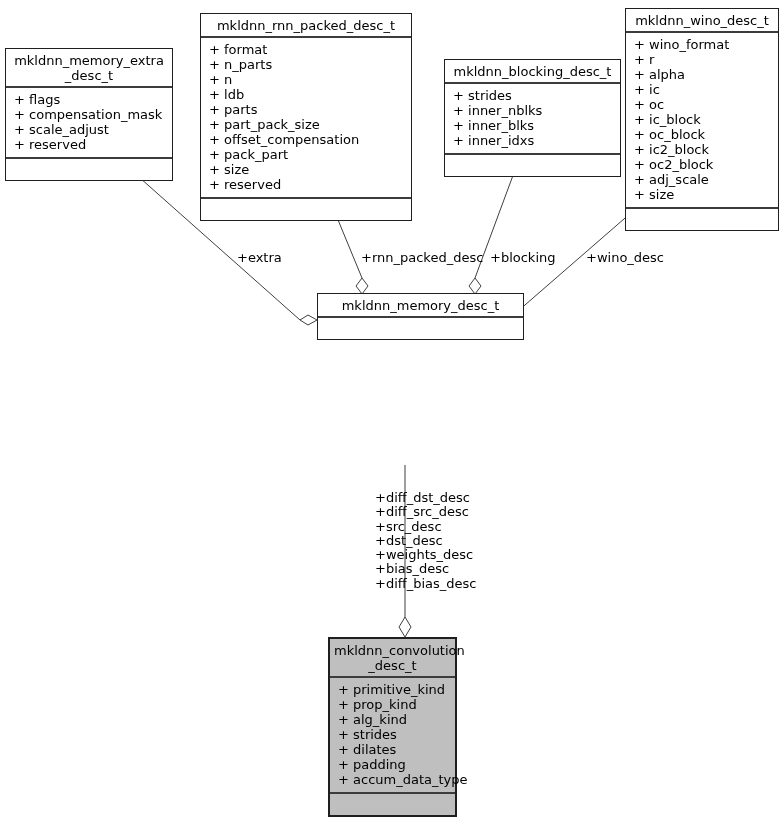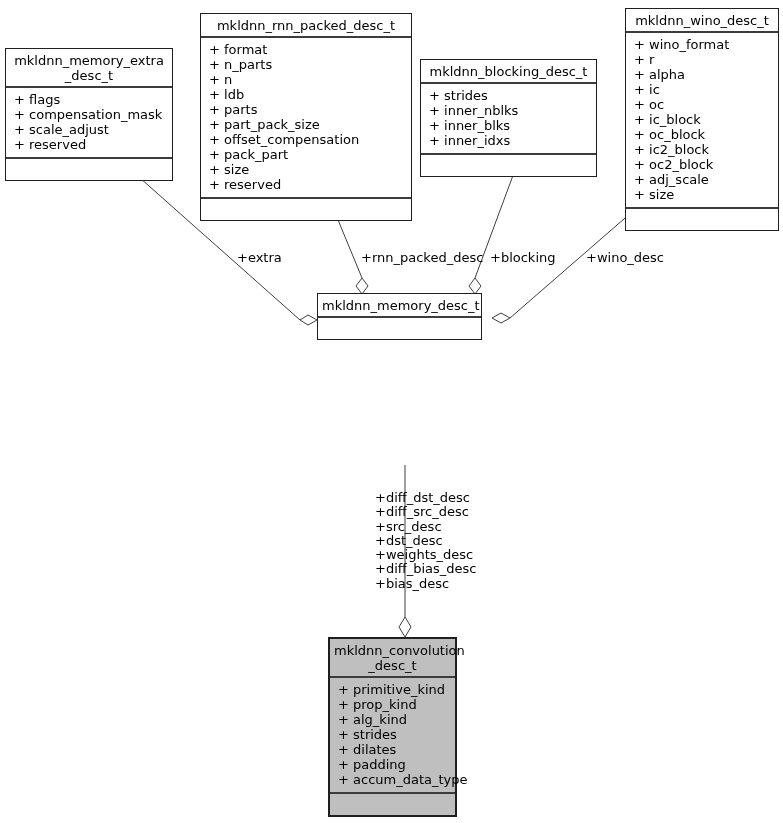--- a/index.html
+++ b/index.html
@@ -118,21 +118,21 @@
         <div class="field">+ parts</div>
         <div class="field">+ part_pack_size</div>
         <div class="field">+ offset_compensation</div>
         <div class="field">+ pack_part</div>
         <div class="field">+ size</div>
         <div class="field">+ reserved</div>
       </div>
     <div class="uml-empty"></div>
   </div>
 
-  <div class="uml-box" style="left:420px; top:59px; width:177px;">
+  <div class="uml-box" style="left:444px; top:59px; width:177px;">
     <div class="uml-title">
         <div class="tline">mkldnn_blocking_desc_t</div>
       </div>
     <div class="uml-fields">
         <div class="field">+ strides</div>
         <div class="field">+ inner_nblks</div>
         <div class="field">+ inner_blks</div>
         <div class="field">+ inner_idxs</div>
       </div>
     <div class="uml-empty"></div>
@@ -151,21 +151,21 @@
         <div class="field">+ ic_block</div>
         <div class="field">+ oc_block</div>
         <div class="field">+ ic2_block</div>
         <div class="field">+ oc2_block</div>
         <div class="field">+ adj_scale</div>
         <div class="field">+ size</div>
       </div>
     <div class="uml-empty"></div>
   </div>
 
-  <div class="uml-box" style="left:317px; top:293px; width:165px;">
+  <div class="uml-box" style="left:317px; top:293px; width:207px;">
     <div class="uml-title">
         <div class="tline">mkldnn_memory_desc_t</div>
       </div>
     <div class="uml-empty"></div>
   </div>
 
   <div class="uml-box highlight" style="left:328px; top:637px; width:129px;">
     <div class="uml-title">
         <div class="tline">mkldnn_convolution</div>
         <div class="tline">_desc_t</div>
@@ -186,17 +186,17 @@
   <div class="edge-label" style="left:361px; top:251px;">+rnn_packed_desc</div>
   <div class="edge-label" style="left:490px; top:251px;">+blocking</div>
   <div class="edge-label" style="left:586px; top:251px;">+wino_desc</div>
 
   <div class="mid-labels" style="left:375px; top:491px; width:185px;">
       <div class="mid-label-line">+diff_dst_desc</div>
       <div class="mid-label-line">+diff_src_desc</div>
       <div class="mid-label-line">+src_desc</div>
       <div class="mid-label-line">+dst_desc</div>
       <div class="mid-label-line">+weights_desc</div>
+      <div class="mid-label-line">+bias_desc</div>
       <div class="mid-label-line">+diff_bias_desc</div>
-      <div class="mid-label-line">+bias_desc</div>
     </div>
 
 </div>
 
 </body></html>

